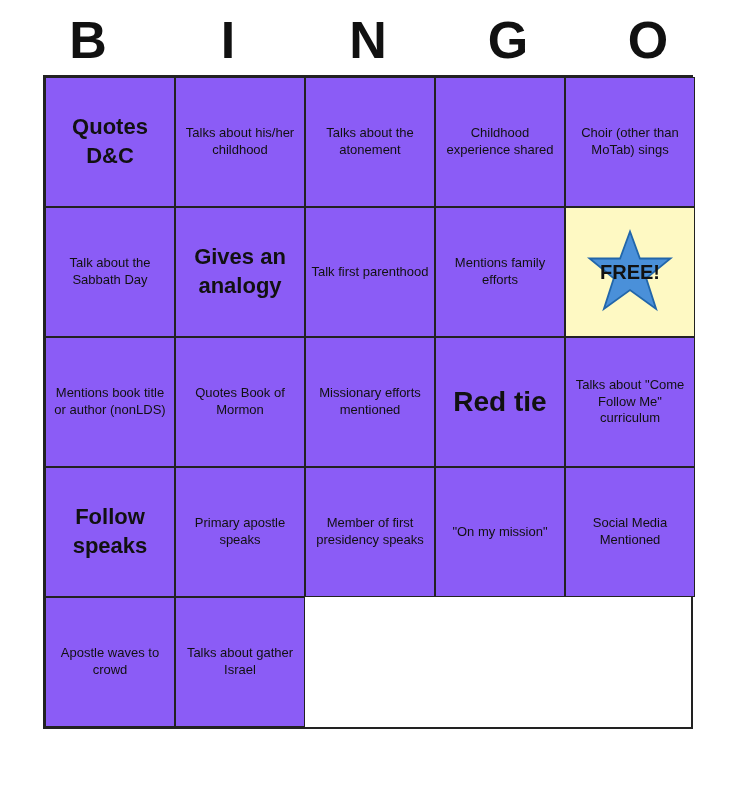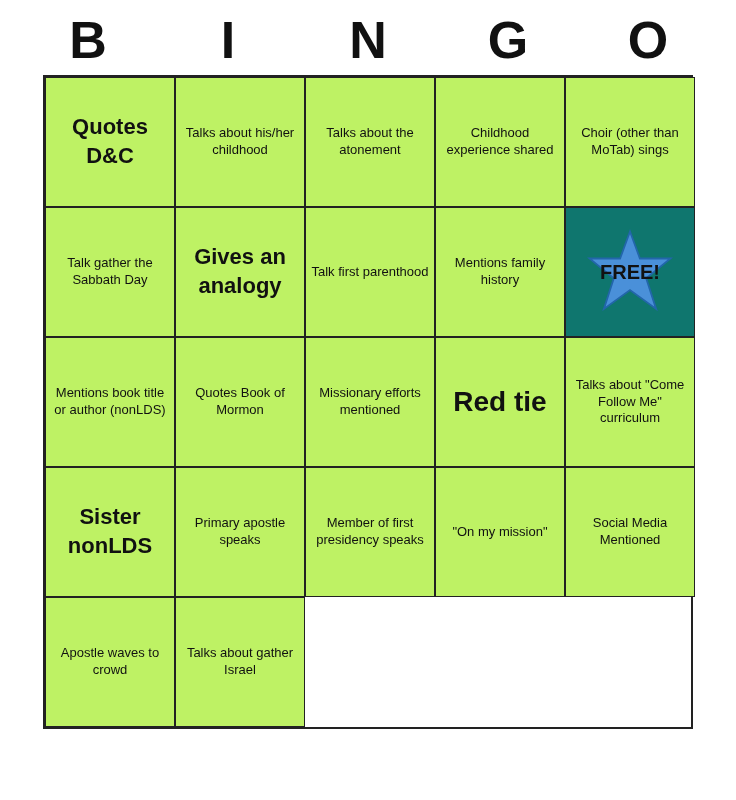--- a/index.html
+++ b/index.html
@@ -39,32 +39,32 @@
     .bingo-cell {
       border: 1.5px solid #222;
       display: flex;
       align-items: center;
       justify-content: center;
       text-align: center;
       padding: 4px;
       font-size: 13px;
       line-height: 1.3;
       color: #111;
-      background: #bef264;
+      background: #8b5cf6;
     }
     .bingo-cell.large-text {
       font-size: 22px;
       font-weight: bold;
     }
     .bingo-cell.xlarge-text {
       font-size: 28px;
       font-weight: bold;
     }
     .bingo-cell.free {
-      background: #0f766e;
+      background: #fef9c3;
       position: relative;
       flex-direction: column;
     }
     .star {
       width: 90px;
       height: 90px;
       position: relative;
     }
     .free-text {
       position: absolute;
@@ -97,31 +97,31 @@
       <span>Talks about the atonement</span>
     </div>
   <div class="bingo-cell">
       <span>Childhood experience shared</span>
     </div>
   <div class="bingo-cell">
       <span>Choir (other than MoTab) sings</span>
     </div>
 
   <div class="bingo-cell">
-      <span>Talk gather the Sabbath Day</span>
+      <span>Talk about the Sabbath Day</span>
     </div>
   <div class="bingo-cell large-text">
       <span>Gives an analogy</span>
     </div>
   <div class="bingo-cell">
       <span>Talk first parenthood</span>
     </div>
 
   <div class="bingo-cell">
-      <span>Mentions family history</span>
+      <span>Mentions family efforts</span>
     </div>
   <div class="bingo-cell free">
     <svg class="star" viewBox="0 0 100 100" xmlns="http://www.w3.org/2000/svg">
       <polygon points="50,5 61,35 95,35 68,57 79,91 50,70 21,91 32,57 5,35 39,35" fill="#4a90d9" stroke="#2266aa" stroke-width="2"></polygon>
     </svg>
     <span class="free-text">FREE!</span>
   </div>
   <div class="bingo-cell">
       <span>Mentions book title or author (nonLDS)</span>
     </div>
@@ -132,21 +132,21 @@
   <div class="bingo-cell">
       <span>Missionary efforts mentioned</span>
     </div>
   <div class="bingo-cell xlarge-text">
       <span>Red tie</span>
     </div>
   <div class="bingo-cell">
       <span>Talks about "Come Follow Me" curriculum</span>
     </div>
   <div class="bingo-cell large-text">
-      <span>Sister nonLDS</span>
+      <span>Follow speaks</span>
     </div>
   <div class="bingo-cell">
       <span>Primary apostle speaks</span>
     </div>
 
   <div class="bingo-cell">
       <span>Member of first presidency speaks</span>
     </div>
   <div class="bingo-cell">
       <span>"On my mission"</span>

